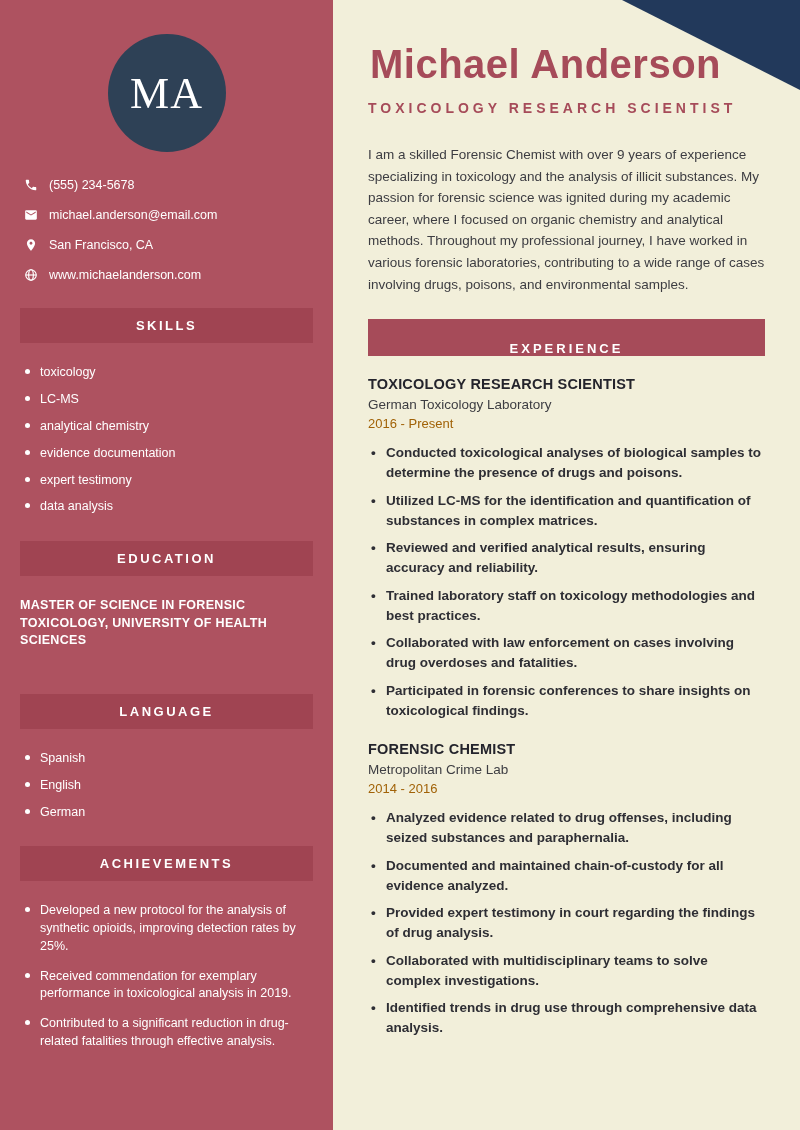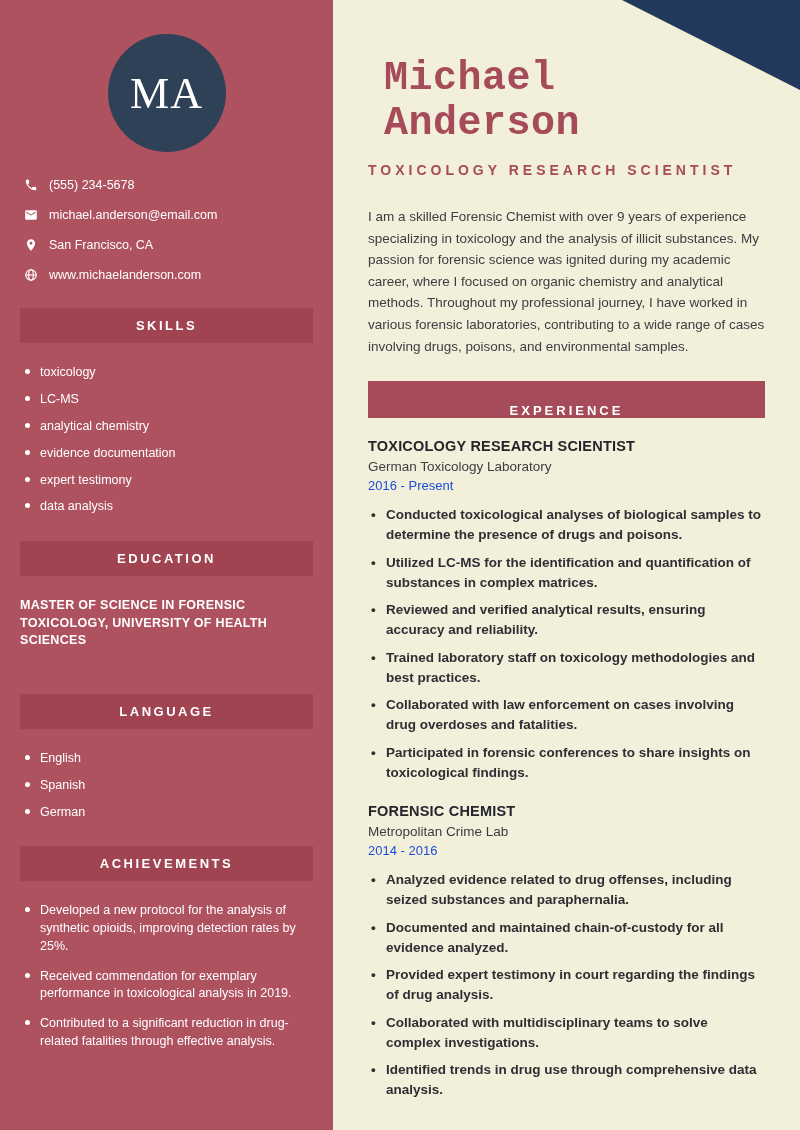--- a/index.html
+++ b/index.html
@@ -46,40 +46,40 @@
   
   .main {
     flex: 1; background: #f2efda; position: relative;
     padding: 40px 35px 0 35px;
   }
   .corner {
     position: absolute; top: 0; right: 0; width: 0; height: 0;
     border-top: 90px solid #22395b; border-left: 178px solid transparent;
   }
   .name {
-    margin: 16px; font-family: Liberation Mono, monospace; font-size: 40px;
+    margin: 2px; font-family: Liberation Sans, sans-serif; font-size: 40px;
     font-weight: bold; color: #a64b59; letter-spacing: 0.5px;
   }
   .role {
     margin-top: 13px; font-size: 14px; font-weight: bold;
     letter-spacing: 4px; color: #a64b59;
   }
   .summary {
     margin: 28px 0 0 0; font-size: 13.5px; line-height: 1.6; color: #3d3d42;
   }
   .xband {
     margin-top: 24px; background: #a64b59; height: 37px;
     display: flex; align-items: flex-end; justify-content: center;
     color: #ffffff; font-size: 13px; font-weight: bold; letter-spacing: 3px;
   }
   .job-title {
     margin: 20px 0 0 0; font-size: 14.5px; font-weight: bold; color: #24242c; letter-spacing: 0.2px;
   }
   .company { margin-top: 5px; font-size: 13.5px; color: #3d3d42; }
-  .dates { margin-top: 4px; font-size: 13px; color: #1d4ed8; }
+  .dates { margin-top: 4px; font-size: 13px; color: #a16207; }
   .bullets { list-style: none; margin: 12px 0 0 0; padding: 0; font-weight: bold; }
   .bullets li {
     position: relative; padding-left: 18px; font-size: 13.5px;
     line-height: 1.5; color: #2e2e34; margin-bottom: 7px;
   }
   .bullets li::before { content: "\2022"; position: absolute; left: 3px; color: #2e2e34; }
 </style>
 </head>
 <body>
 
@@ -142,22 +142,22 @@
 
     <div class="band">
       <span>EDUCATION</span>
     </div>
     <div class="edu">MASTER OF SCIENCE IN FORENSIC TOXICOLOGY, UNIVERSITY OF HEALTH SCIENCES</div>
 
     <div class="band lang-gap">
       <span>LANGUAGE</span>
     </div>
     <ul class="slist">
+      <li>Spanish</li>
       <li>English</li>
-      <li>Spanish</li>
       <li>German</li>
     </ul>
 
     <div class="band">
       <span>ACHIEVEMENTS</span>
     </div>
     <ul class="slist alist">
       <li>Developed a new protocol for the analysis of synthetic opioids, improving detection rates by 25%.</li>
       <li>Received commendation for exemplary performance in toxicological analysis in 2019.</li>
       <li>Contributed to a significant reduction in drug-related fatalities through effective analysis.</li>

